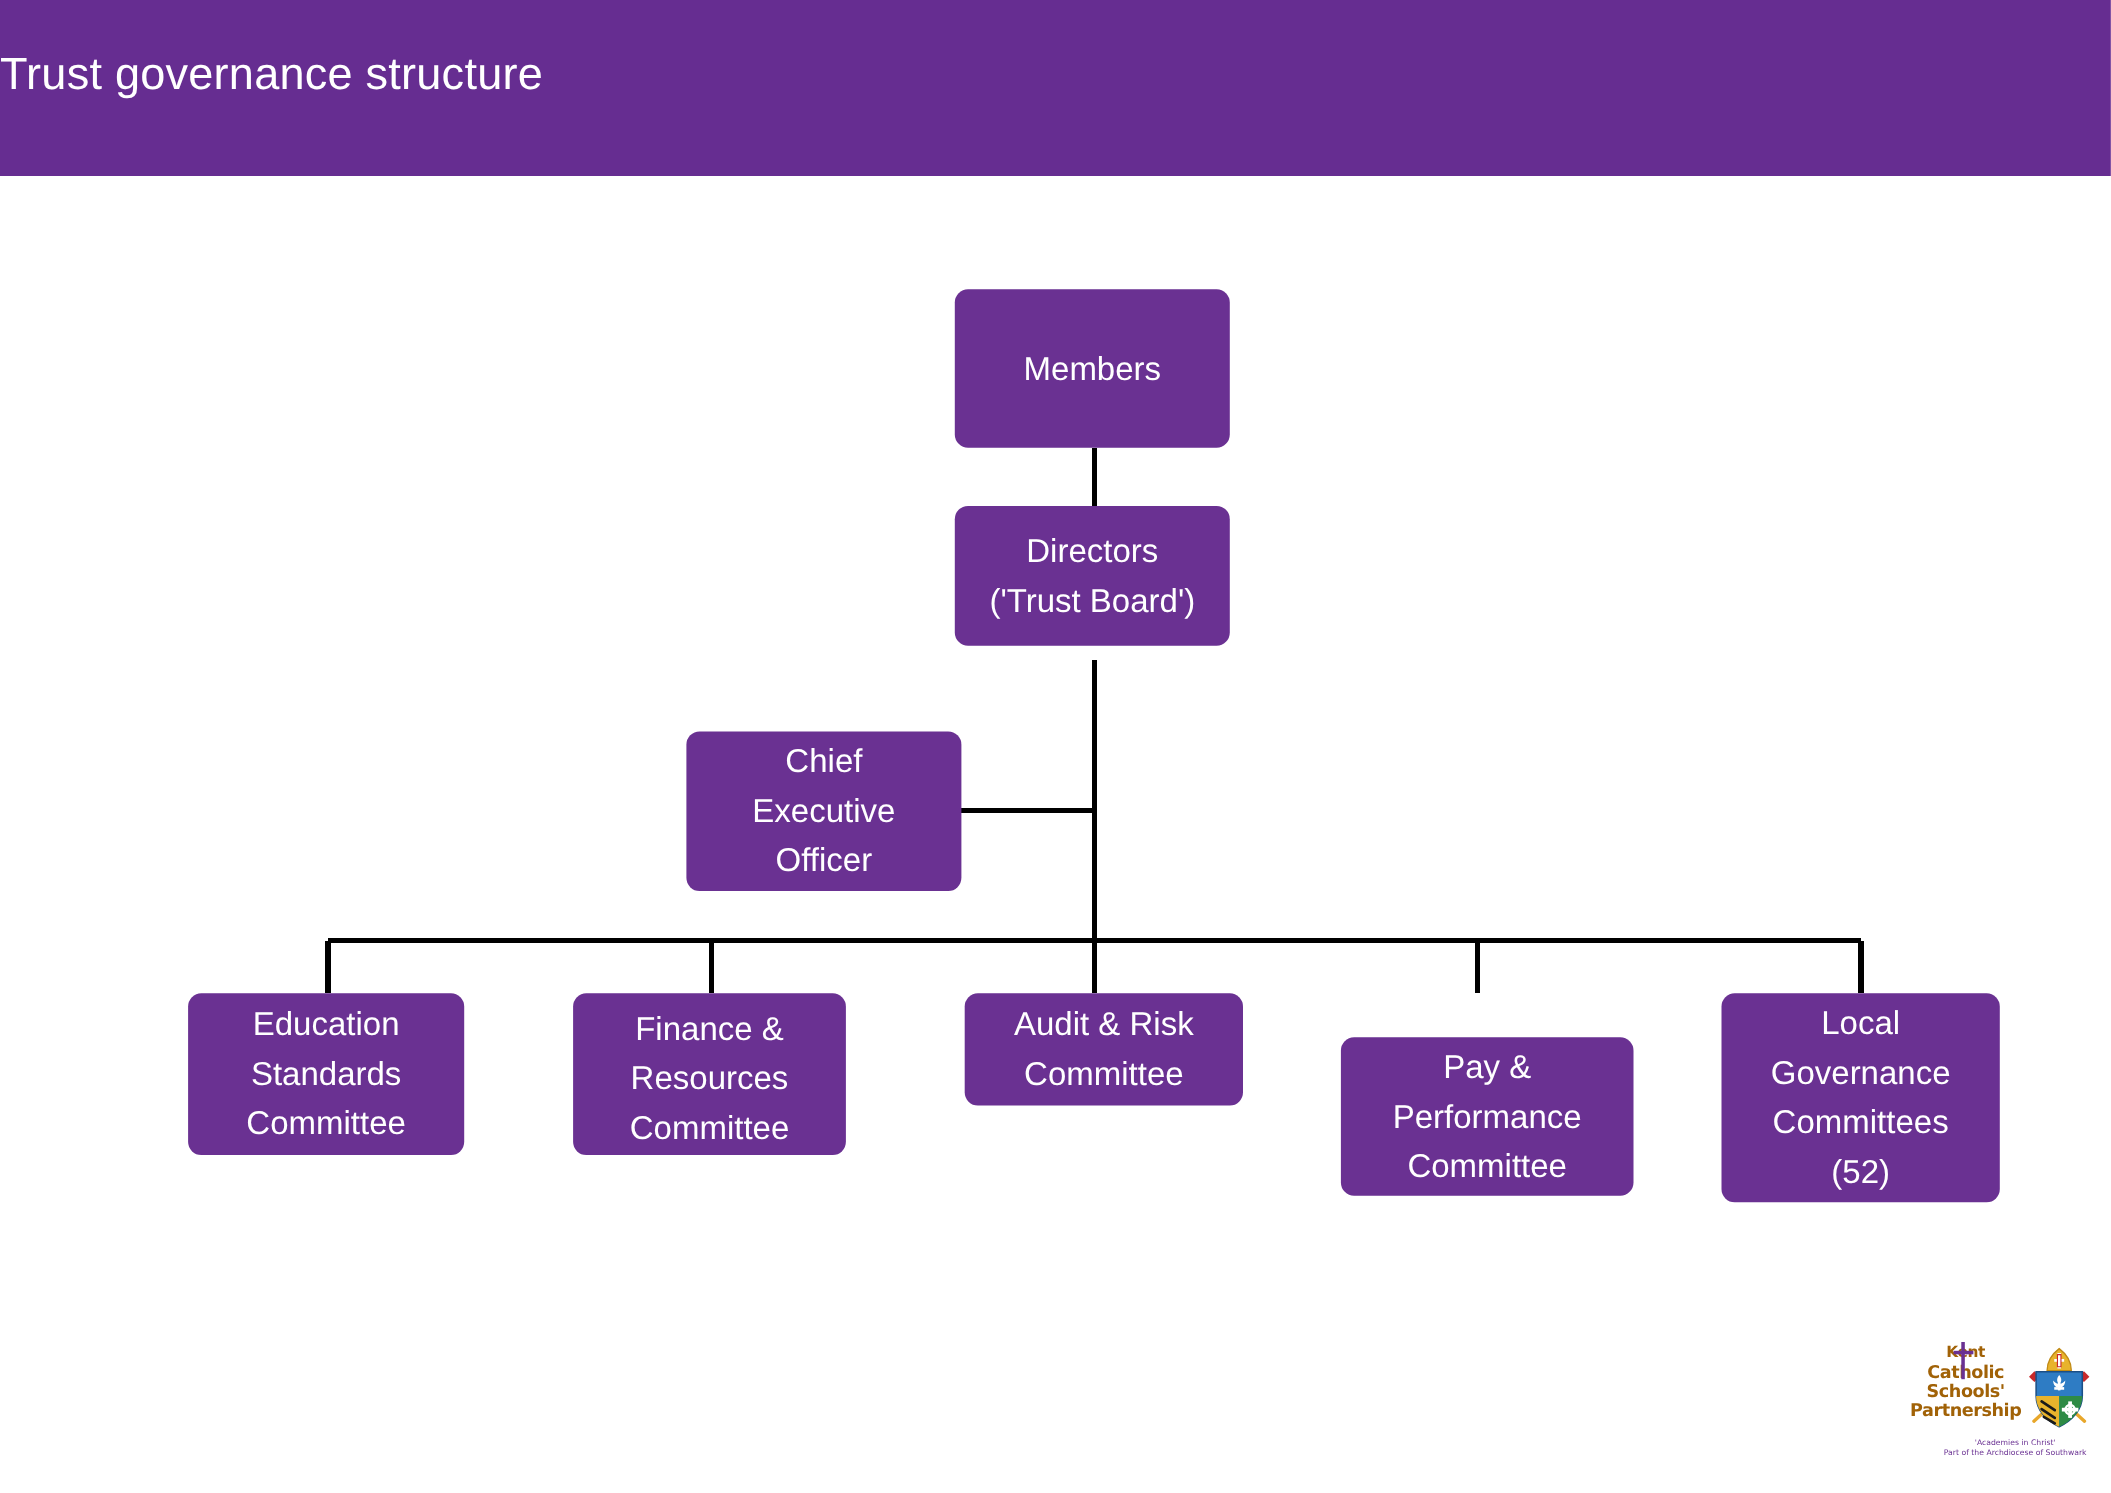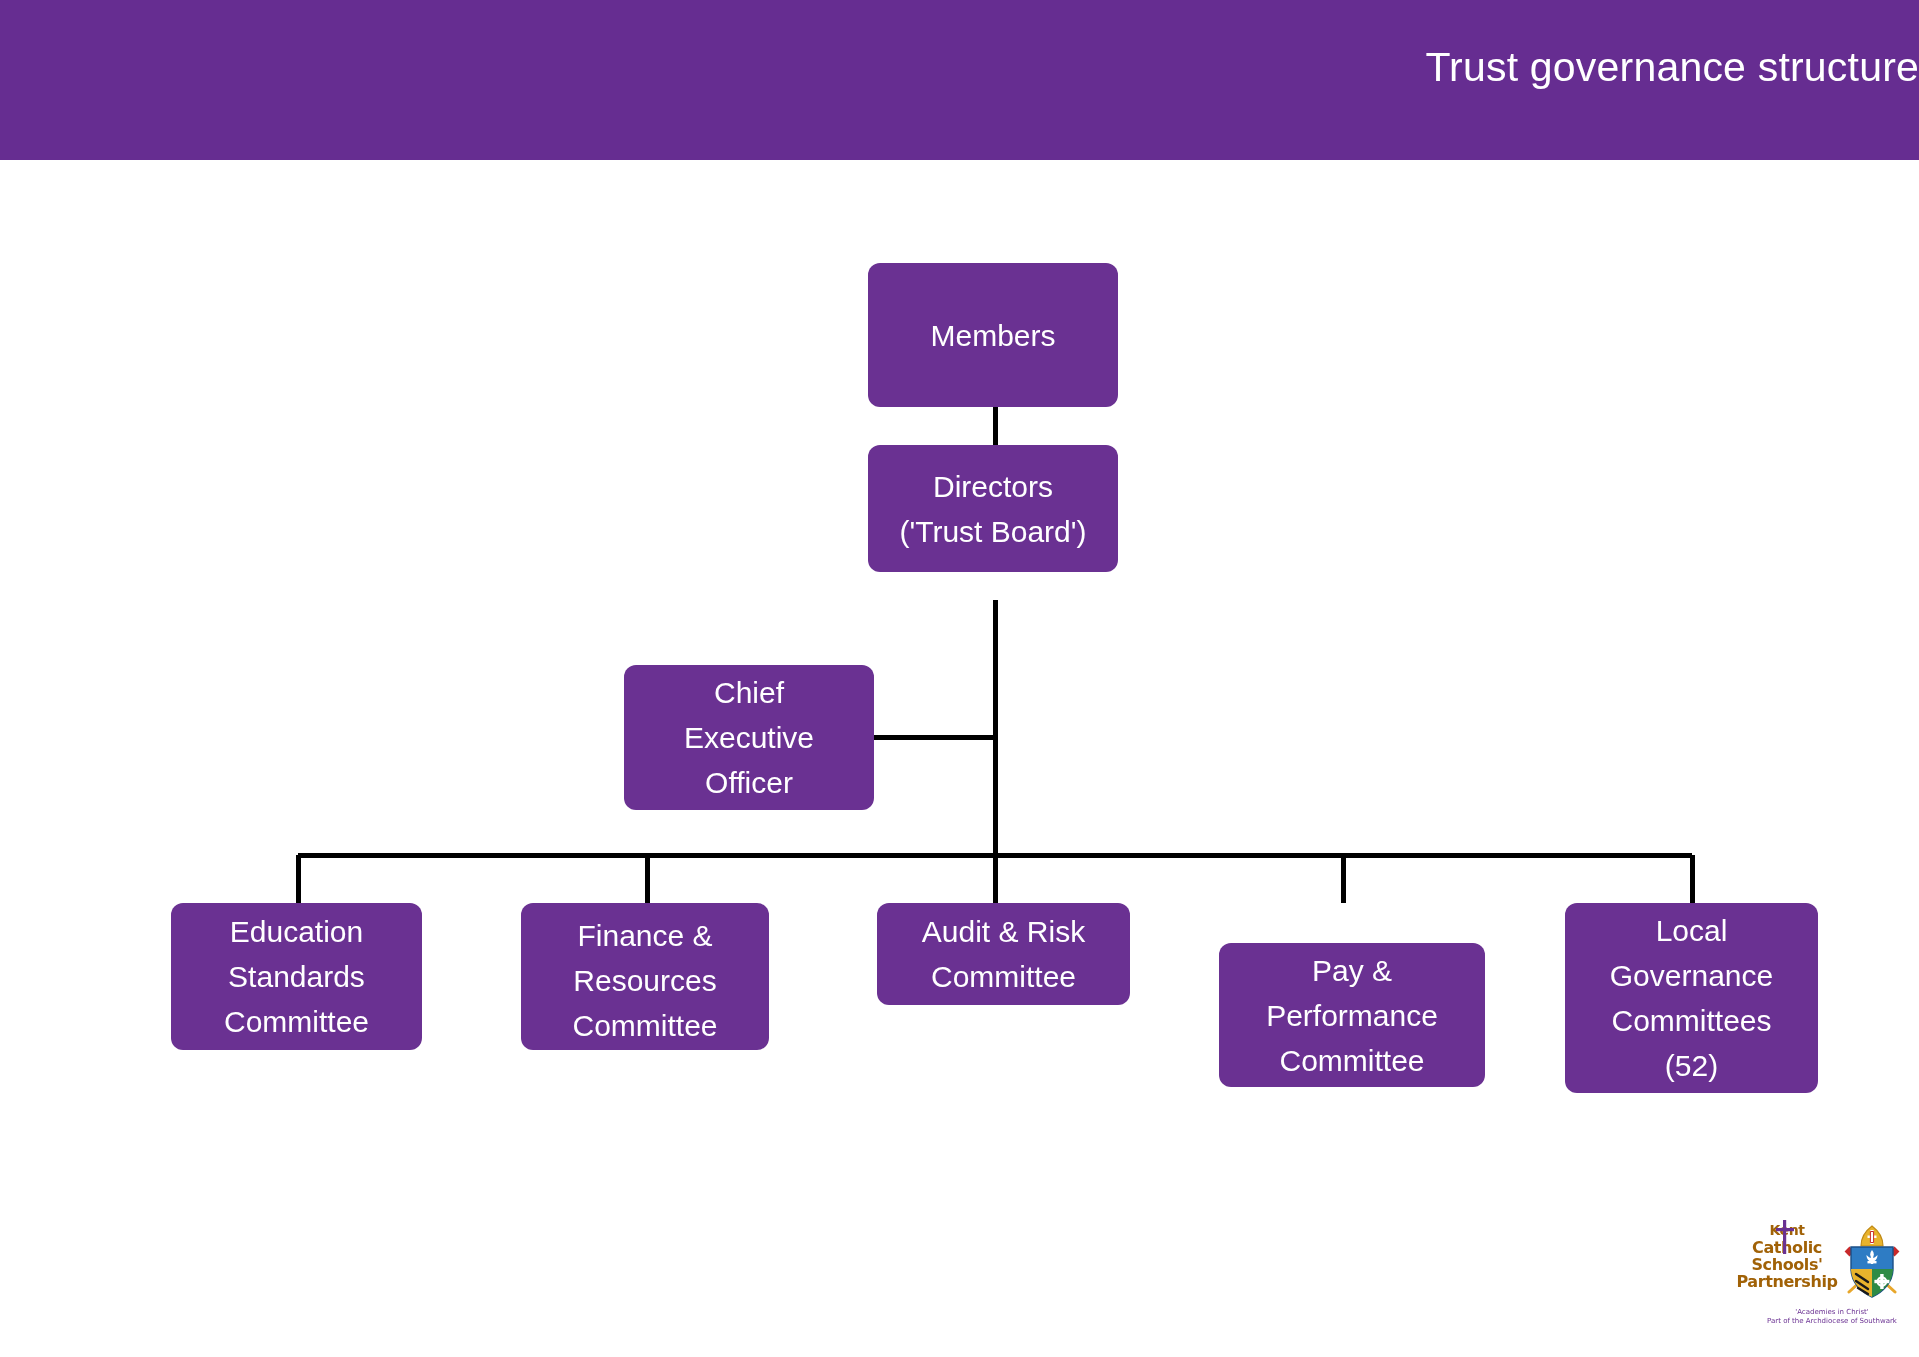--- a/index.html
+++ b/index.html
@@ -23,21 +23,21 @@
     top: 0;
     width: 1919px;
     height: 160px;
     background: #662D91;
   }
   #page-title {
     position: absolute;
     left: 0;
     top: 41px;
     width: 1919px;
-    text-align: right;
+    text-align: left;
     color: #ffffff;
     font-size: 41px;
     font-weight: 400;
     letter-spacing: 0.2px;
     line-height: 52px;
     white-space: nowrap;
   }
 
   
   #org-chart {
@@ -72,21 +72,21 @@
     padding: 2px 6px;
     z-index: 2;
     border-radius: 12px;
   }
   .node .node-label {
     display: block;
     white-space: pre-line;
   }
 
   #node-members      { left: 868px;  top: 263px; width: 250px; height: 144px; }
-  #node-directors    { left: 868px;  top: 445px; width: 250px; height: 127px; }
+  #node-directors    { left: 868px;  top: 460px; width: 250px; height: 127px; }
   #node-ceo          { left: 624px;  top: 665px; width: 250px; height: 145px; }
   #node-education    { left: 171px;  top: 903px; width: 251px; height: 147px; }
   #node-finance      { left: 521px;  top: 903px; width: 248px; height: 147px; align-items: flex-end; }
   #node-audit        { left: 877px;  top: 903px; width: 253px; height: 102px; }
   #node-pay          { left: 1219px; top: 903px; width: 266px; height: 144px; margin-top: 40px; }
   #node-local        { left: 1565px; top: 903px; width: 253px; height: 190px; }
 
   
   #brand-logo {
     position: absolute;

